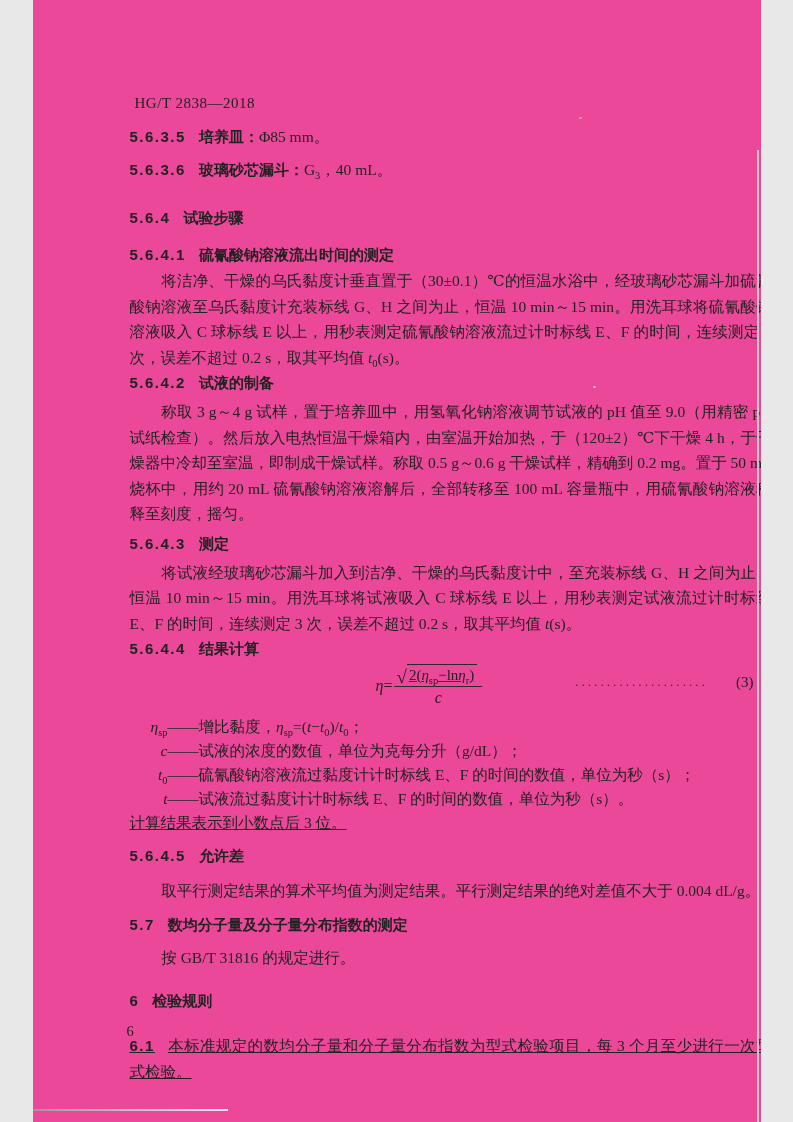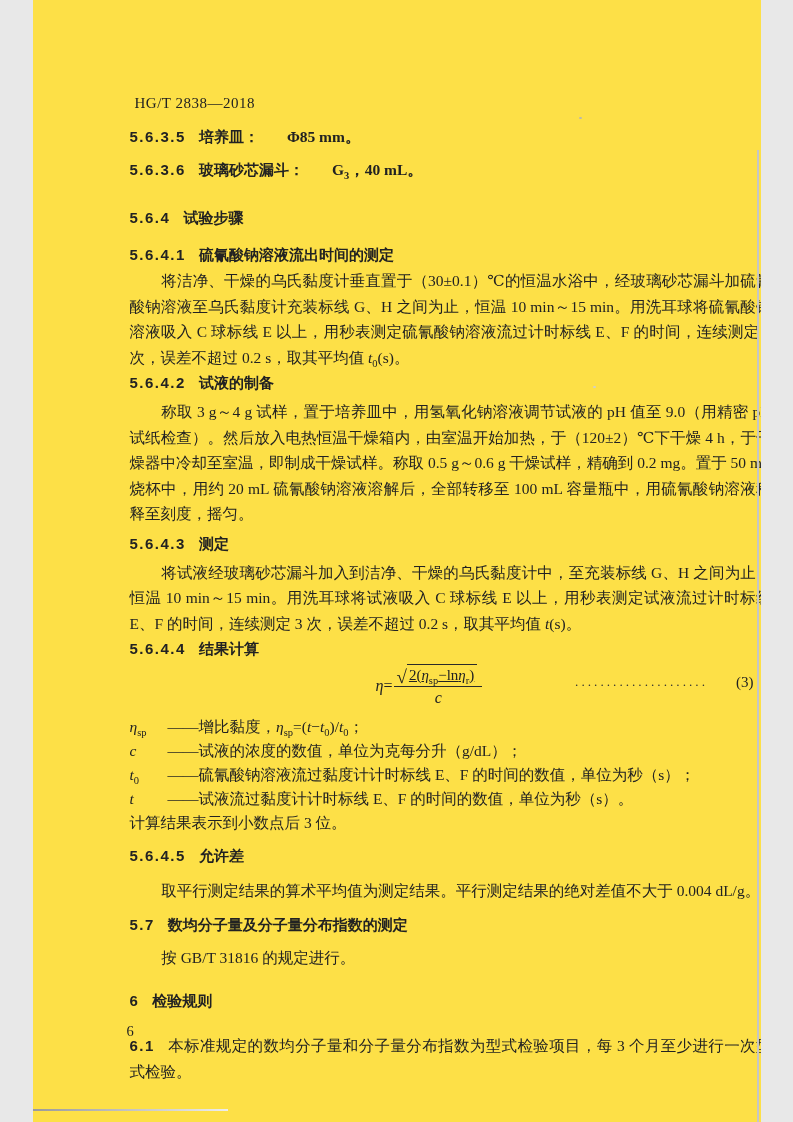--- a/index.html
+++ b/index.html
@@ -1,31 +1,31 @@
 <!DOCTYPE html>
 <html><head>
 <meta charset="utf-8">
 <style>
   html,body { margin:0; padding:0; background:#e8e8e8; }
   .page {
     position:relative; width:728px; height:1122px; margin:0 auto;
-    background:#fde047; overflow:hidden;
+    background:#ec4899; overflow:hidden;
     font-family:"Liberation Serif","DejaVu Serif",serif;
     color:#222;
   }
   .content { position:absolute; left:97px; top:93px; width:642px; font-size:15.5px; }
 
   .doc-code { font-size:15px; letter-spacing:.5px; margin-left:5px; line-height:21px; }
 
   .hline { line-height:21px; font-family:"Liberation Sans","DejaVu Sans",sans-serif; font-weight:bold; font-size:15px; }
   .hline .num { letter-spacing:1.5px; margin-right:13px; }
-  .hline .val { font-family:"Liberation Serif","DejaVu Serif",serif; font-weight:bold; font-size:15.5px;margin-left:28px; }
+  .hline .val { font-family:"Liberation Serif","DejaVu Serif",serif; font-weight:normal; font-size:15.5px; }
 
   .p { line-height:25.5px; text-indent:2.05em; text-align:justify; margin:0; }
-  .noindent { text-indent:0; }
+  .noindent { text-indent:0;text-decoration:underline; }
 
   .m0{margin-top:0} .m2{margin-top:2px} .m3{margin-top:3px} .m4{margin-top:4px}
   .m6{margin-top:6px} .m10{margin-top:10px} .m12{margin-top:12px} .m13{margin-top:27px} .m16{margin-top:16px} .m20{margin-top:20px} .m22{margin-top:22px}
 
   .it { font-style:italic; }
   sub { font-size:10.5px; line-height:0; }
 
   
   .formula-row { position:relative; height:54px; margin-top:2px; }
   .eq { position:absolute; left:246px; top:3px; display:flex; align-items:center; font-size:16px; }
@@ -33,21 +33,21 @@
   .frac { display:inline-flex; flex-direction:column; align-items:center; }
   .nline { display:flex; align-items:flex-end; border-bottom:1.5px solid #2a2a2a; padding:0 5px 2px 2px; }
   .radsign { font-size:19px; line-height:14px; }
   .radicand { border-top:1.5px solid #2a2a2a; padding:2px 3px 0 2px; font-size:15px;text-decoration:underline; }
   .den { padding-top:2px; }
   .dots { position:absolute; right:64px; top:16px; letter-spacing:2px; color:#333; font-size:13px; }
   .flabel { position:absolute; right:18px; top:13px; font-size:15px; }
 
   .where { line-height:24px; }
   .def { display:flex; line-height:24px; }
-  .def .sym { flex:0 0 38px; text-align:left; }
+  .def .sym { flex:0 0 38px; text-align:right; }
   .def .desc { flex:1; }
 
   .page-number { position:absolute; left:94px; top:1023px; font-size:14.5px; }
 
   
   .edge-right { position:absolute; right:2px; top:150px; width:2px; height:972px; background:#c6c6c6; }
   .edge-bottom { position:absolute; left:0; top:1109px; width:195px; height:2px;
                  background:linear-gradient(90deg,#9a9a9a,#ededed); }
   .speck { position:absolute; border-radius:50%; }
   .speck1 { left:546px; top:117px; width:3px; height:2px; background:#b5b5b5; }

